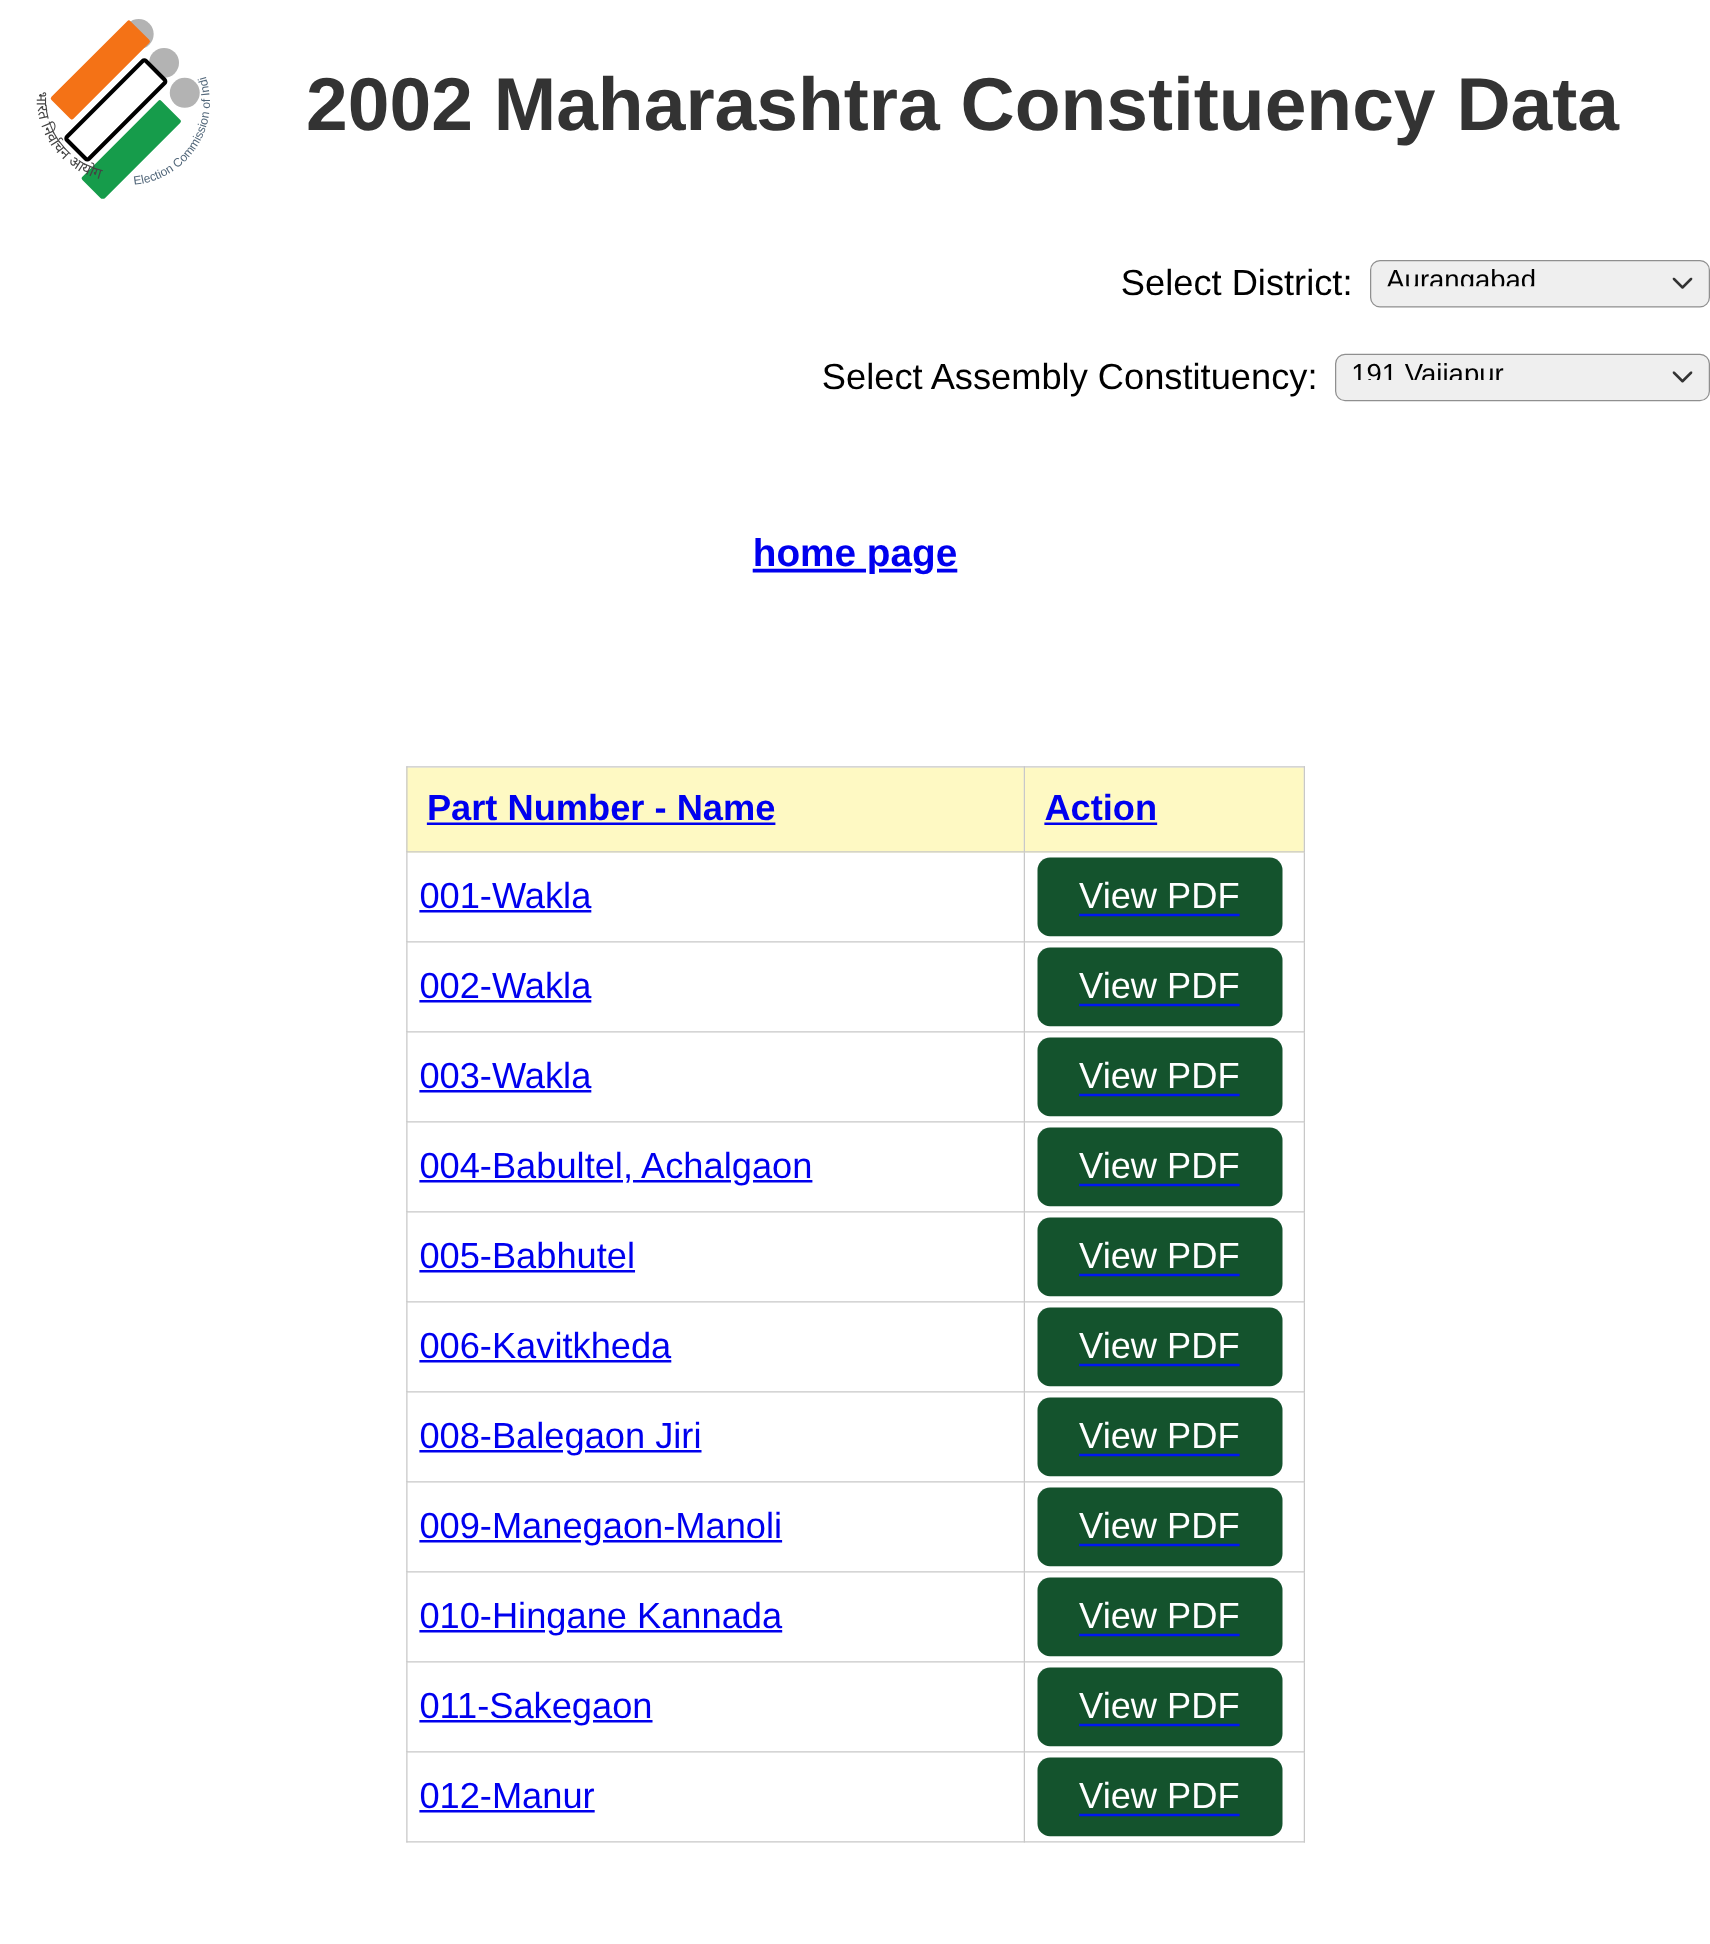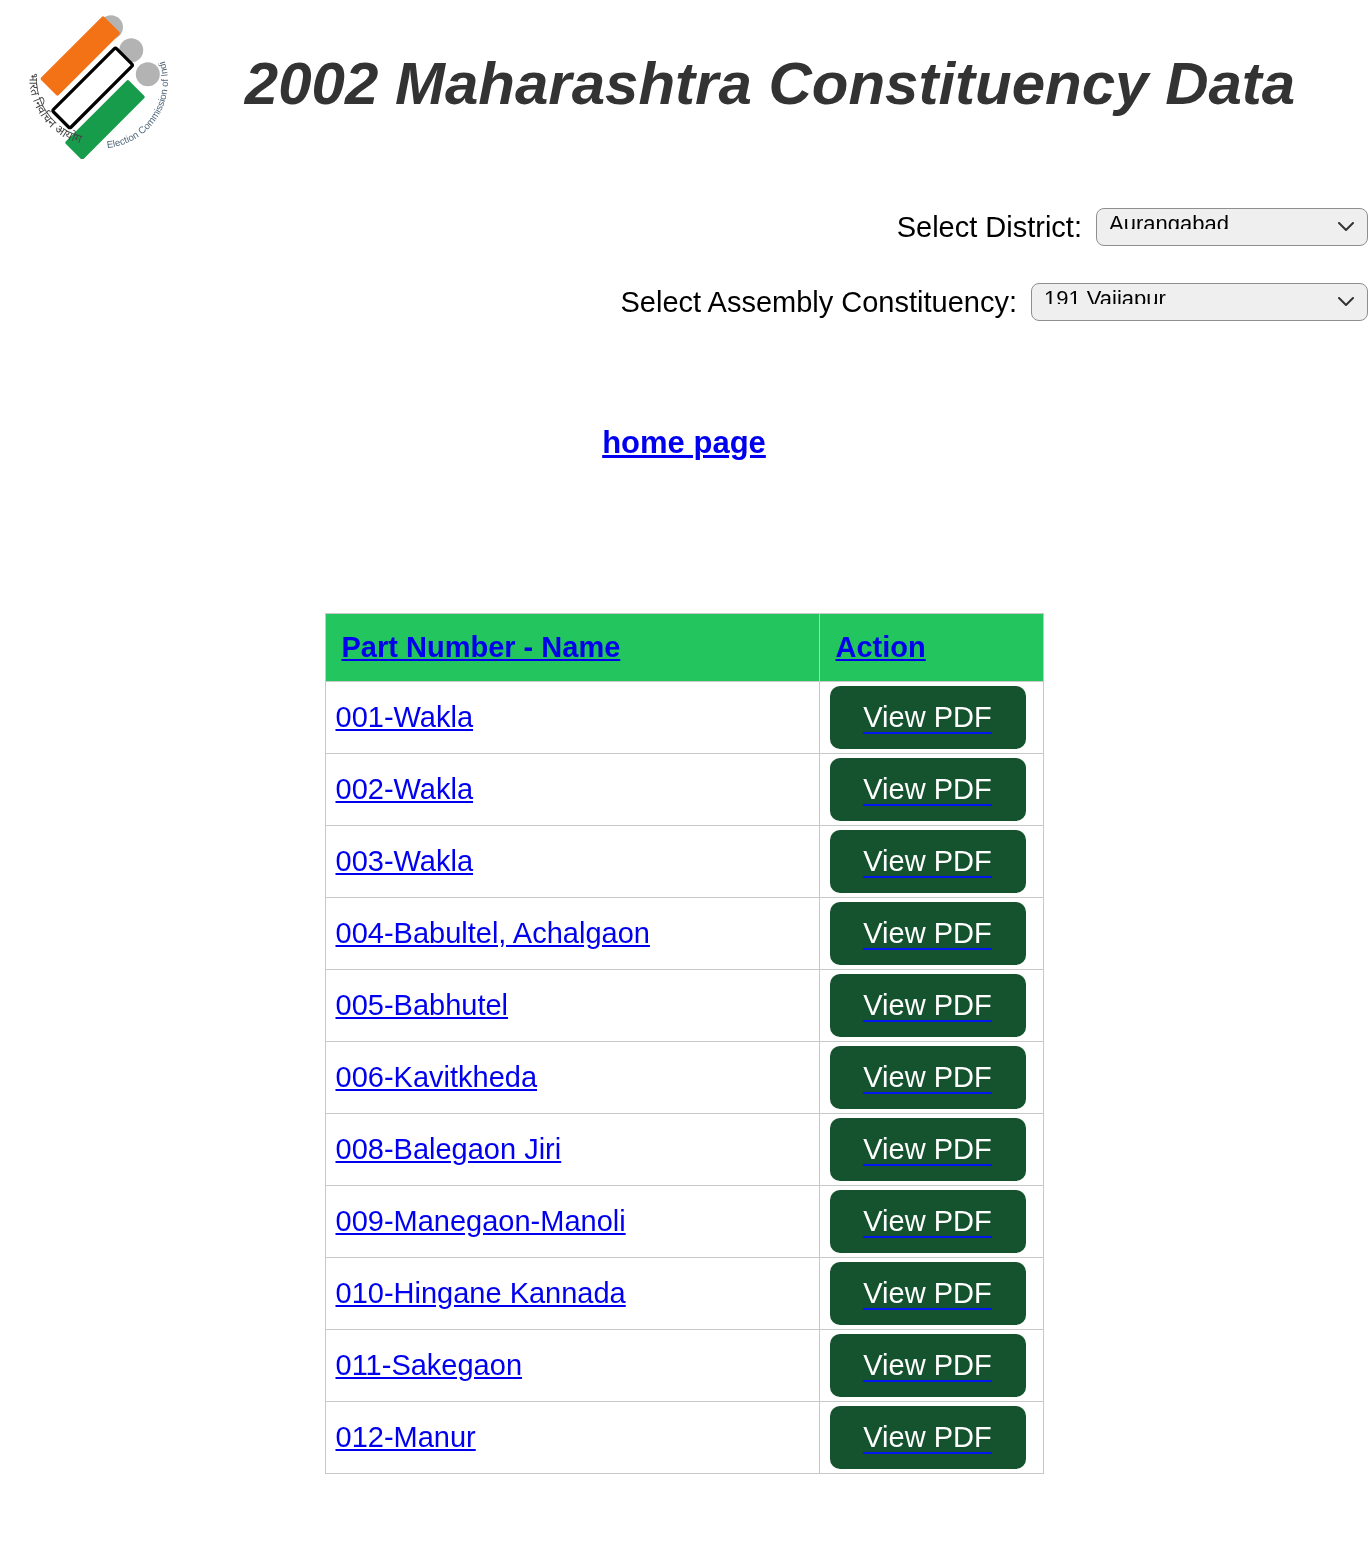--- a/index.html
+++ b/index.html
@@ -23,21 +23,20 @@
     margin-left: 14px;
     flex: 0 0 auto;
   }
   h1.page-title {
     flex: 1;
     text-align: center;
     font-size: 60px;
     font-weight: bold;
     color: #333333;
     letter-spacing: 0px;
-    font-style: italic;
   }
   .filters { margin-top: 46px; }
   .filter-row {
     display: flex;
     justify-content: flex-end;
     align-items: center;
     margin-bottom: 37px;
   }
   .filter-row label {
     font-size: 29px;
@@ -51,21 +50,21 @@
     font-family: "Liberation Sans", sans-serif;
     font-size: 22px;
     color: #000;
     background: #efefef;
     border: 1px solid #8f8f8f;
     border-radius: 8px;
     height: 38px;
     padding: 2px 40px 16px 12px;
   }
   select.district-select { width: 272px; }
-  select.constituency-select { width: 337px; }
+  select.constituency-select { width: 300px; }
   .chevron {
     position: absolute;
     right: 14px;
     top: 50%;
     transform: translateY(-50%);
     pointer-events: none;
   }
   .home-row {
     text-align: center;
     margin-top: 104px;
@@ -81,21 +80,21 @@
     margin: 152px auto 0 auto;
     width: 718px;
     table-layout: fixed;
   }
   .parts-table th, .parts-table td {
     border: 1px solid #c8c8c8;
     text-align: left;
     vertical-align: middle;
   }
   .parts-table th {
-    background: #22c55e;
+    background: #fef9c3;
     padding: 16px 16px;
     height: 68px;
   }
   .parts-table th a {
     font-size: 29px;
     font-weight: bold;
     color: #0000EE;
     text-decoration: underline;
   }
   .col-part { width: 494px; }

